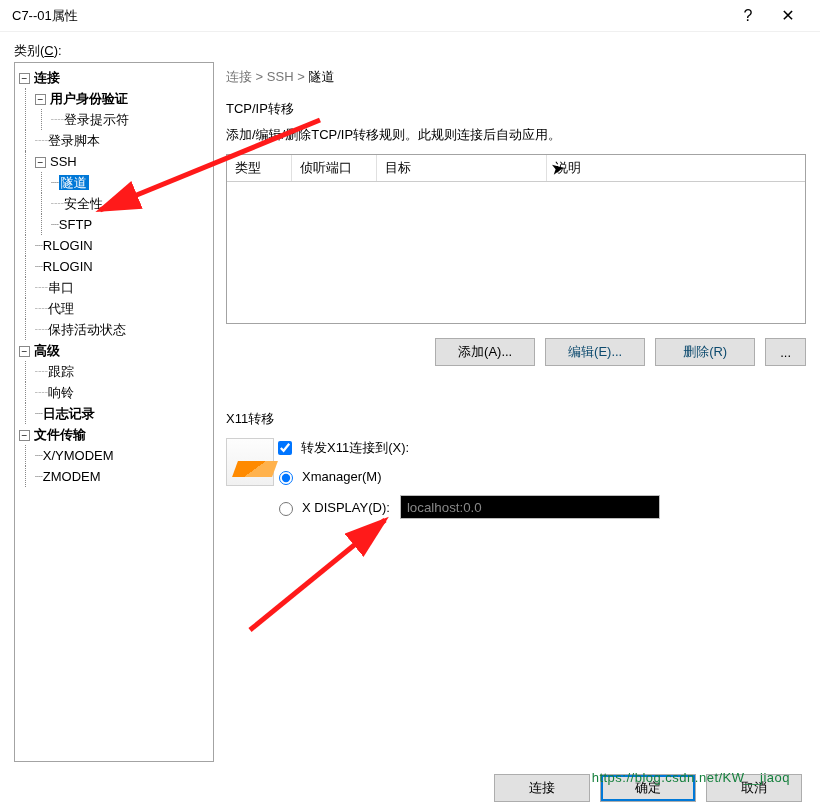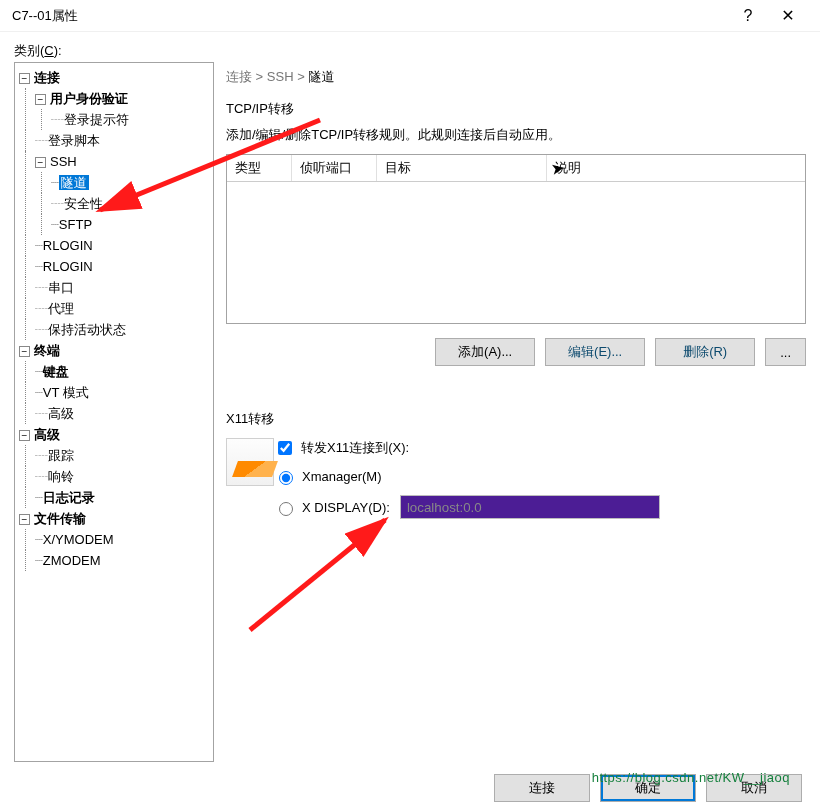--- a/index.html
+++ b/index.html
@@ -122,21 +122,21 @@
     width:40px; height:16px;
     background: linear-gradient(135deg,#ff8a00 0 50%,#ffb24d 50% 100%);
     transform: skewX(-20deg);
   }
   .x11-controls label { display: flex; align-items: center; gap: 6px; margin-bottom: 10px;}
   .x11-controls input[type=checkbox],
   .x11-controls input[type=radio]{ width:14px; height:14px; }
   .xdisplay-row { display:flex; align-items:center; gap:10px;}
   .xdisplay-row input[type=text]{
     border:1px solid #bdbdbd; height:24px; padding:0 6px; width:260px;
-    color:#888; background:#4c1d95;
+    color:#888; background:#000000;
   }
   .footer-btns {
     display:flex; gap:10px; justify-content:flex-end;
     padding: 12px 4px 0 0;
   }
   .footer-btns .btn { min-width: 96px; }
   .btn.focus { outline: 2px solid #0078d7; outline-offset: -3px; }
   .watermark {
     position:absolute; right:30px; bottom:20px;
     color:#15803d; font-size:13px; letter-spacing:0.5px;
@@ -182,27 +182,20 @@
                 <li><span class="leaf-dash">┈</span><span>SFTP</span></li>
               </ul>
             </li>
             <li><span class="leaf-dash">┈</span><span>RLOGIN</span></li>
             <li><span class="leaf-dash">┈</span><span>RLOGIN</span></li>
             <li><span class="leaf-dash">┈</span><span>串口</span></li>
             <li><span class="leaf-dash">┈</span><span>代理</span></li>
             <li><span class="leaf-dash">┈</span><span>保持活动状态</span></li>
           </ul>
         </li>
-        <li><span class="toggle">−</span><span class="bold">终端</span>
-          <ul>
-            <li><span class="leaf-dash">┈</span><span class="bold">键盘</span></li>
-            <li><span class="leaf-dash">┈</span><span>VT 模式</span></li>
-            <li><span class="leaf-dash">┈</span><span>高级</span></li>
-          </ul>
-        </li>
         <li><span class="toggle">−</span><span class="bold">高级</span>
           <ul>
             <li><span class="leaf-dash">┈</span><span>跟踪</span></li>
             <li><span class="leaf-dash">┈</span><span>响铃</span></li>
             <li><span class="leaf-dash">┈</span><span class="bold">日志记录</span></li>
           </ul>
         </li>
         <li><span class="toggle">−</span><span class="bold">文件传输</span>
           <ul>
             <li><span class="leaf-dash">┈</span><span>X/YMODEM</span></li>

